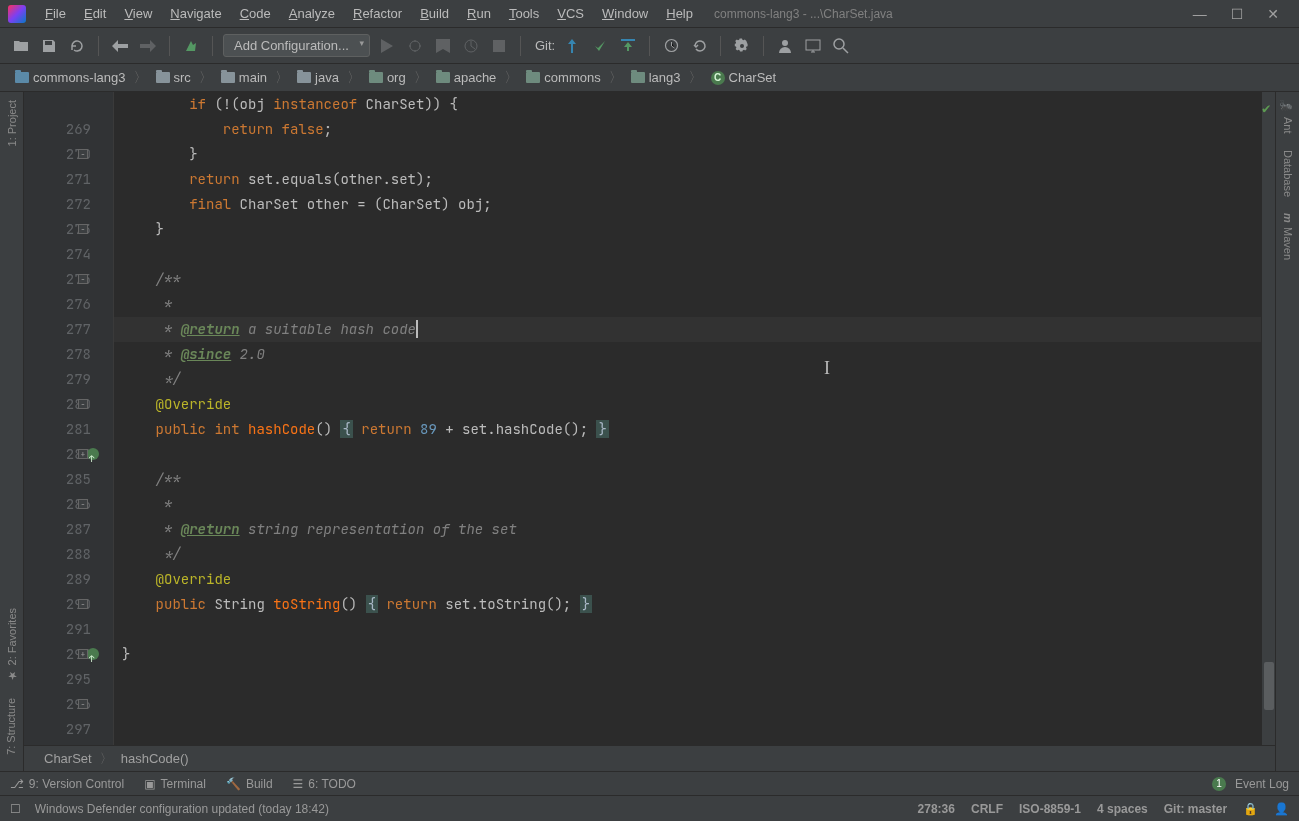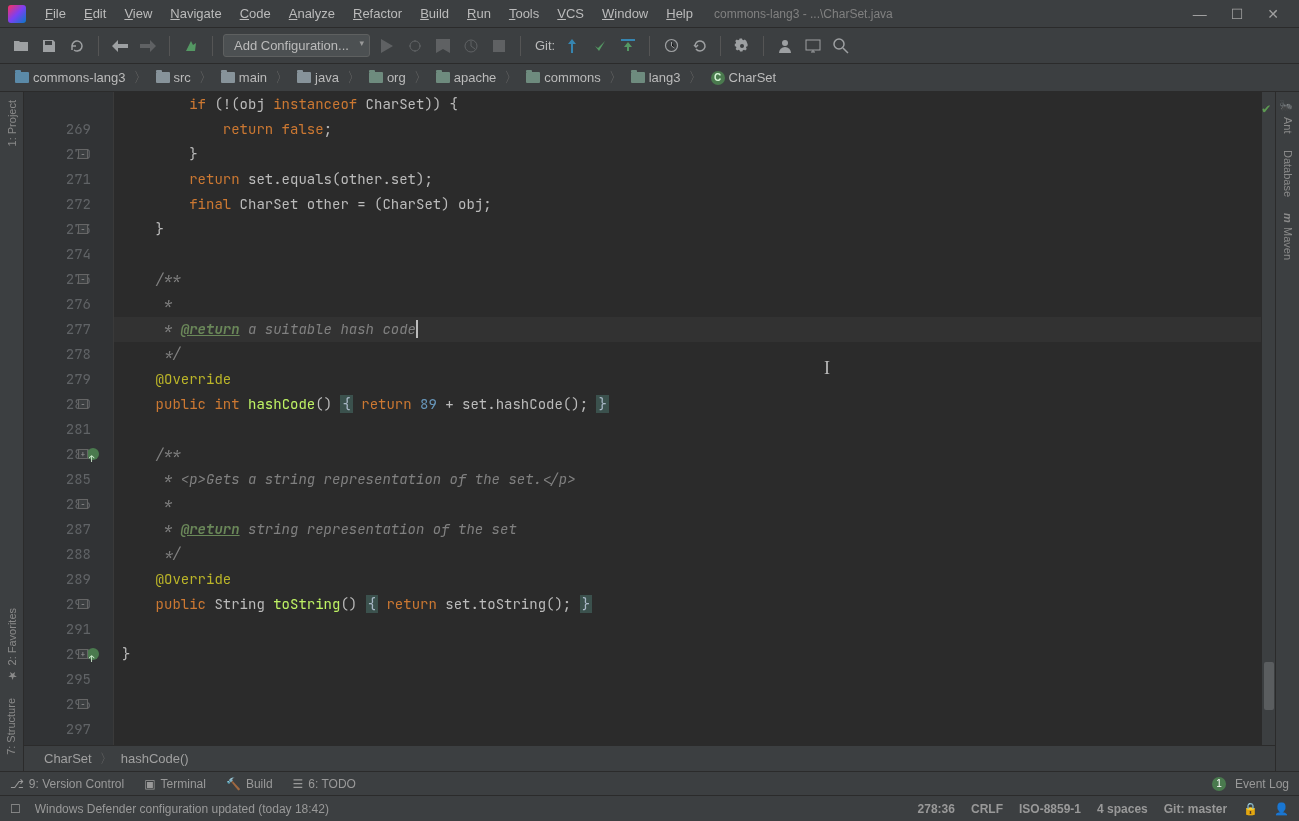--- a/index.html
+++ b/index.html
@@ -194,21 +194,21 @@
   height: 25px;
   padding-left: 8px;
   white-space: pre;
 }
 .code-line.current { background: #323232; }
 .kw { color: #cc7832; }
 .num { color: #6897bb; }
 .com { color: #808080; font-style: italic; }
 .ann { color: #bbb529; }
 .doctag { color: #6a8759; font-style:italic; font-weight:bold; text-decoration:underline; }
-.method { color: #bef264; text-align: right; }
+.method { color: #f97316; text-align: right; }
 .fold-region { background: #3b514d; color: #a9b7c6; padding:0 2px; }
 .scrollbar-track {
   width: 14px;
   background: #3c3f41;
   position: relative;
   border-left: 1px solid #2b2b2b;
 }
 .check-icon {
   position: absolute;
   top: 4px; left: 0;
@@ -507,26 +507,26 @@
       <div class="code-line ">        <span class="kw">if</span> (!(obj <span class="kw">instanceof</span> CharSet)) {</div>
           <div class="code-line ">            <span class="kw">return false</span>;</div>
           <div class="code-line ">        }</div>
           <div class="code-line ">        <span class="kw">return</span> set.equals(other.set);</div>
           <div class="code-line ">        <span class="kw">final</span> CharSet other = (CharSet) obj;</div>
           <div class="code-line ">    }</div>
           <div class="code-line "></div>
           <div class="code-line ">    <span class="com">/**</span></div>
           <div class="code-line ">    <span class="com"> *</span></div>
           <div class="code-line current">    <span class="com"> * <span class="doctag">@return</span> a suitable hash code</span><span class="caret"></span></div>
+          <div class="code-line ">    <span class="com"> * <span class="doctag">@since</span> 2.0</span></div>
           <div class="code-line ">    <span class="com"> */</span></div>
           <div class="code-line ">    <span class="ann">@Override</span></div>
           <div class="code-line ">    <span class="kw">public</span> <span class="kw">int</span> <span class="method">hashCode</span>() <span class="fold-region">{</span> <span class="kw">return</span> <span class="num">89</span> + set.hashCode(); <span class="fold-region">}</span></div>
           <div class="code-line "></div>
           <div class="code-line ">    <span class="com">/**</span></div>
-          <div class="code-line ">    <span class="com"> * &lt;p&gt;Gets a string representation of the set.&lt;/p&gt;</span></div>
           <div class="code-line ">    <span class="com"> *</span></div>
           <div class="code-line ">    <span class="com"> * <span class="doctag">@return</span> string representation of the set</span></div>
           <div class="code-line ">    <span class="com"> */</span></div>
           <div class="code-line ">    <span class="ann">@Override</span></div>
           <div class="code-line ">    <span class="kw">public</span> String <span class="method">toString</span>() <span class="fold-region">{</span> <span class="kw">return</span> set.toString(); <span class="fold-region">}</span></div>
           <div class="code-line "></div>
           <div class="code-line ">}</div>
           <div class="code-line "></div>
         </div>
       <div class="scrollbar-track">

